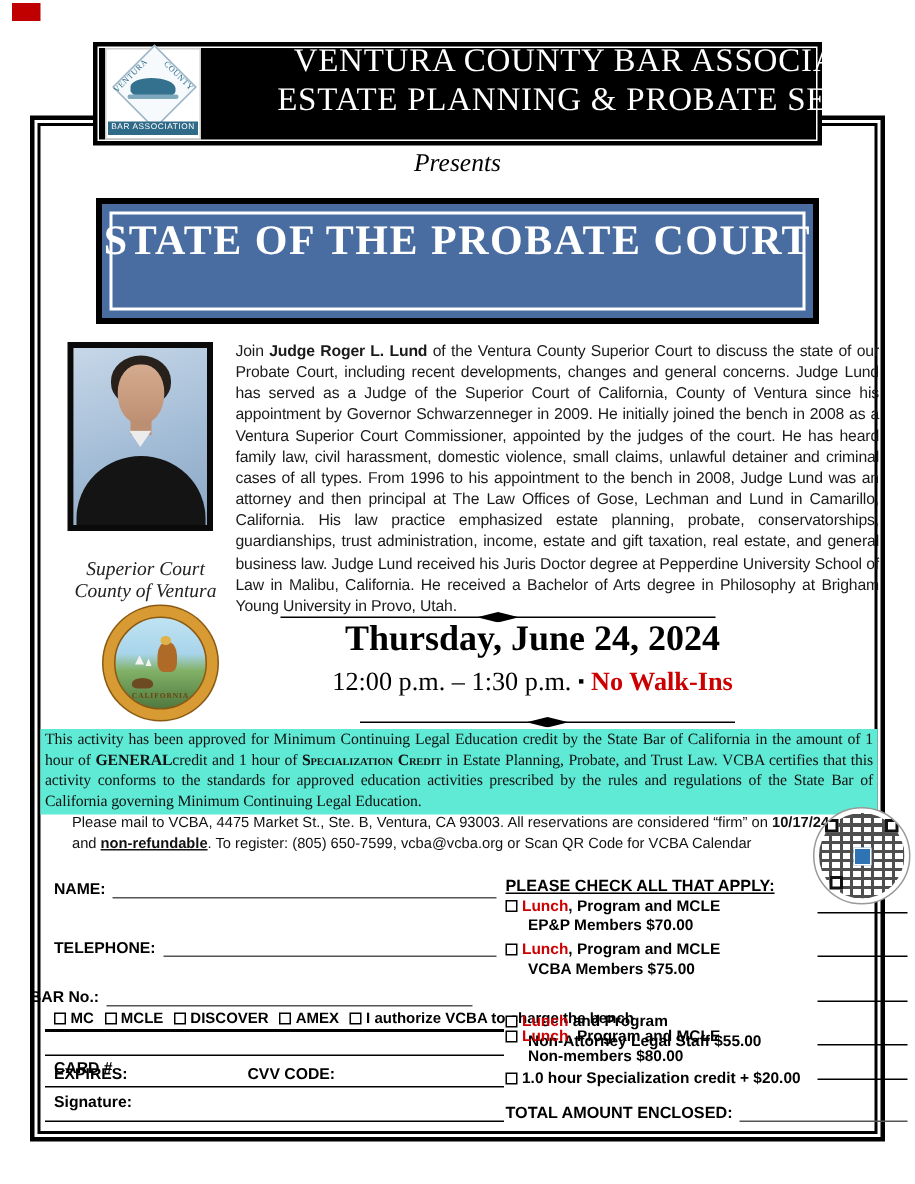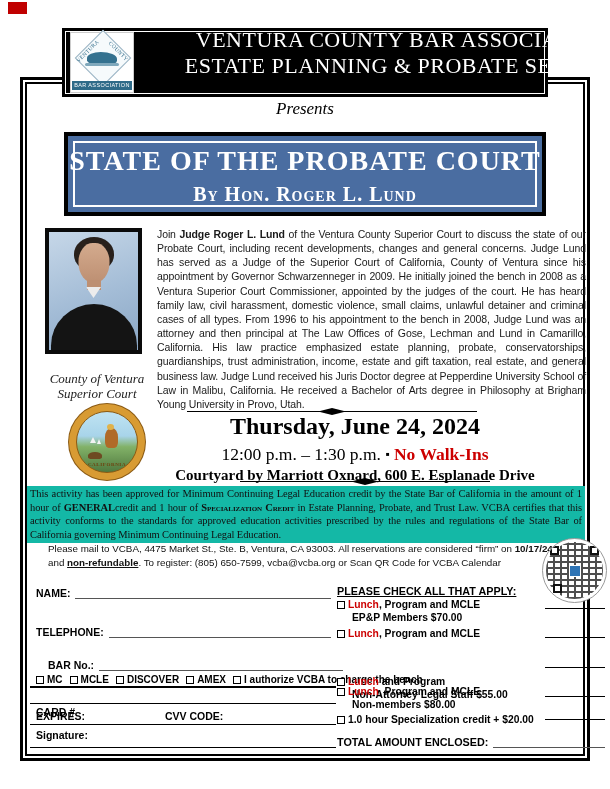--- a/index.html
+++ b/index.html
@@ -88,21 +88,21 @@
 
   
   .event{position:absolute;left:125px;top:413px;width:460px;text-align:center;font-family:"Liberation Serif",serif;}
   .event-date{font-size:24px;font-weight:bold;line-height:27px;}
   .event-time{font-size:17.5px;line-height:21px;margin-top:4px;}
   .event-time .bullet{font-size:12px;vertical-align:2px;}
   .red-bold{color:#cc0000;font-weight:bold;}
   .event-loc{font-size:15px;font-weight:bold;line-height:17px;margin-top:2px;}
 
   
-  .mcle{position:absolute;left:27px;top:486px;width:558px;height:57px;box-sizing:border-box;background:#14b8a6;
+  .mcle{position:absolute;left:27px;top:486px;width:558px;height:57px;box-sizing:border-box;background:#5eead4;
         font-family:"Liberation Serif",serif;font-size:10.5px;line-height:13.6px;letter-spacing:-0.1px;
         text-align:justify;padding:1px 3px;color:#111;}
   .mcle b.gen{font-weight:bold;}
   .mcle .sc{font-variant:small-caps;font-weight:bold;}
 
   
   .mail{position:absolute;left:48px;top:542px;width:508px;font-size:9.8px;line-height:13.5px;color:#111;}
   .mail b{font-weight:bold;}
   .mail .bu{font-weight:bold;text-decoration:underline;}
 
@@ -159,33 +159,32 @@
       <div class="banner-l1">VENTURA COUNTY BAR ASSOCIATION</div>
       <div class="banner-l2">ESTATE PLANNING &amp; PROBATE SECTION</div>
     </div>
   </div>
 
   <div class="presents">Presents</div>
 
   <div class="title-banner">
     <div class="title-pin"></div>
     <div class="title-l1">STATE OF THE PROBATE COURT</div>
-    <div class="title-l2">By Hon. Roger L. Lund</div>
   </div>
 
   <div class="photo">
     <div class="p-hair"></div>
     <div class="p-face"></div>
     <div class="p-neck"></div>
     <div class="p-robe"></div>
     <div class="p-collar"></div>
   </div>
   <div class="photo-caption">
+    <div>Superior Court</div>
     <div>County of Ventura</div>
-    <div>Superior Court</div>
   </div>
   <div class="seal">
     <div class="seal-inner">
       <div class="seal-sail1"></div>
       <div class="seal-sail2"></div>
       <div class="seal-fig"></div>
       <div class="seal-helm"></div>
       <div class="seal-bear"></div>
       <div class="seal-text">CALIFORNIA</div>
     </div>
@@ -193,21 +192,20 @@
 
   <p class="bio"><span>Join </span><b>Judge Roger L. Lund</b><span> of the Ventura County Superior Court to discuss the state of our Probate Court, including recent developments, changes and general concerns. Judge Lund has served as a Judge of the Superior Court of California, County of Ventura since his appointment by Governor Schwarzenneger in 2009.  He initially joined the bench in 2008 as a Ventura Superior Court Commissioner, appointed by the judges of the court. He has heard family law, civil harassment, domestic violence, small claims, unlawful detainer and criminal cases of all types. From 1996 to his appointment to the bench in 2008, Judge Lund was an attorney and then principal at The Law Offices of Gose, Lechman and Lund in Camarillo, California. His law practice emphasized estate planning, probate, conservatorships, guardianships, trust administration, income, estate and gift taxation, real estate, and general business law. Judge Lund received his Juris Doctor degree at Pepperdine University School of Law in Malibu, California. He received a Bachelor of Arts degree in Philosophy at Brigham Young University in Provo, Utah.</span></p>
 
   <div class="divider d1">
       <span class="dia"></span>
     </div>
 
   <div class="event">
     <div class="event-date">Thursday, June 24, 2024</div>
     <div class="event-time"><span>12:00 p.m. – 1:30 p.m.</span> <span class="bullet">▪</span> <span class="red-bold">No Walk-Ins</span></div>
-    <div class="event-loc">Courtyard by Marriott Oxnard, 600 E. Esplanade Drive</div>
   </div>
 
   <div class="divider d2">
       <span class="dia"></span>
     </div>
 
   <div class="mcle"><span>This activity has been approved for Minimum Continuing Legal Education credit by the State Bar of California in the amount of 1 hour of </span><b class="gen">GENERAL</b><span>credit and 1 hour of </span><span class="sc">Specialization Credit</span><span> in Estate Planning, Probate, and Trust Law.  VCBA certifies that this activity conforms to the standards for approved education activities prescribed by the rules and regulations of the State Bar of California governing Minimum Continuing Legal Education.</span></div>
 
   <div class="mail"><span>Please mail to VCBA, 4475 Market St., Ste. B, Ventura, CA 93003.  All reservations are considered “firm” on </span><b>10/17/24</b><span> and </span><span class="bu">non-refundable</span><span>. To register: (805) 650-7599, vcba@vcba.org or Scan QR Code for VCBA Calendar</span></div>
 
@@ -220,21 +218,21 @@
   </div>
 
   <div class="frow" style="left:36px;top:586px;width:295px;">
     <span class="flabel">NAME:</span>
     <span class="fline"></span>
   </div>
   <div class="frow" style="left:36px;top:625px;width:295px;">
     <span class="flabel">TELEPHONE:</span>
     <span class="fline"></span>
   </div>
-  <div class="frow" style="left:48px;top:658px;width:295px;justify-content:center;">
+  <div class="frow" style="left:20px;top:658px;width:295px;justify-content:center;">
     <span class="flabel">BAR No.:</span>
     <span class="fline"></span>
   </div>
 
   <div class="cards-row">
     <span><span class="cbox"></span><span>MC</span></span>
     <span><span class="cbox"></span><span>MCLE</span></span>
     <span><span class="cbox"></span><span>DISCOVER</span></span>
     <span><span class="cbox"></span><span>AMEX</span></span>
     <span><span class="cbox"></span><span>I authorize VCBA to charge the bench</span></span>
@@ -252,20 +250,21 @@
   <div class="hline" style="left:30px;top:747px;width:306px;"></div>
 
   <div class="check-head">PLEASE CHECK ALL THAT APPLY:</div>
 
   <div class="opt" style="top:598px;">
     <div><span class="cbox"></span><span class="red">Lunch</span><span>, Program and MCLE</span></div>
     <div class="l2">EP&amp;P Members $70.00</div>
   </div>
   <div class="opt" style="top:627px;">
     <div><span class="cbox"></span><span class="red">Lunch</span><span>, Program and MCLE</span></div>
+    <div class="l2">VCBA Members $75.00</div>
   </div>
   <div class="opt" style="top:656px;margin-top:19px;">
     <div><span class="cbox"></span><span class="red">Lunch</span><span> and Program</span></div>
     <div class="l2">Non-Attorney Legal Staff $55.00</div>
   </div>
   <div class="opt" style="top:685px;">
     <div><span class="cbox"></span><span class="red">Lunch</span><span>, Program and MCLE</span></div>
     <div class="l2">Non-members $80.00</div>
   </div>
   <div class="opt" style="top:713px;">

